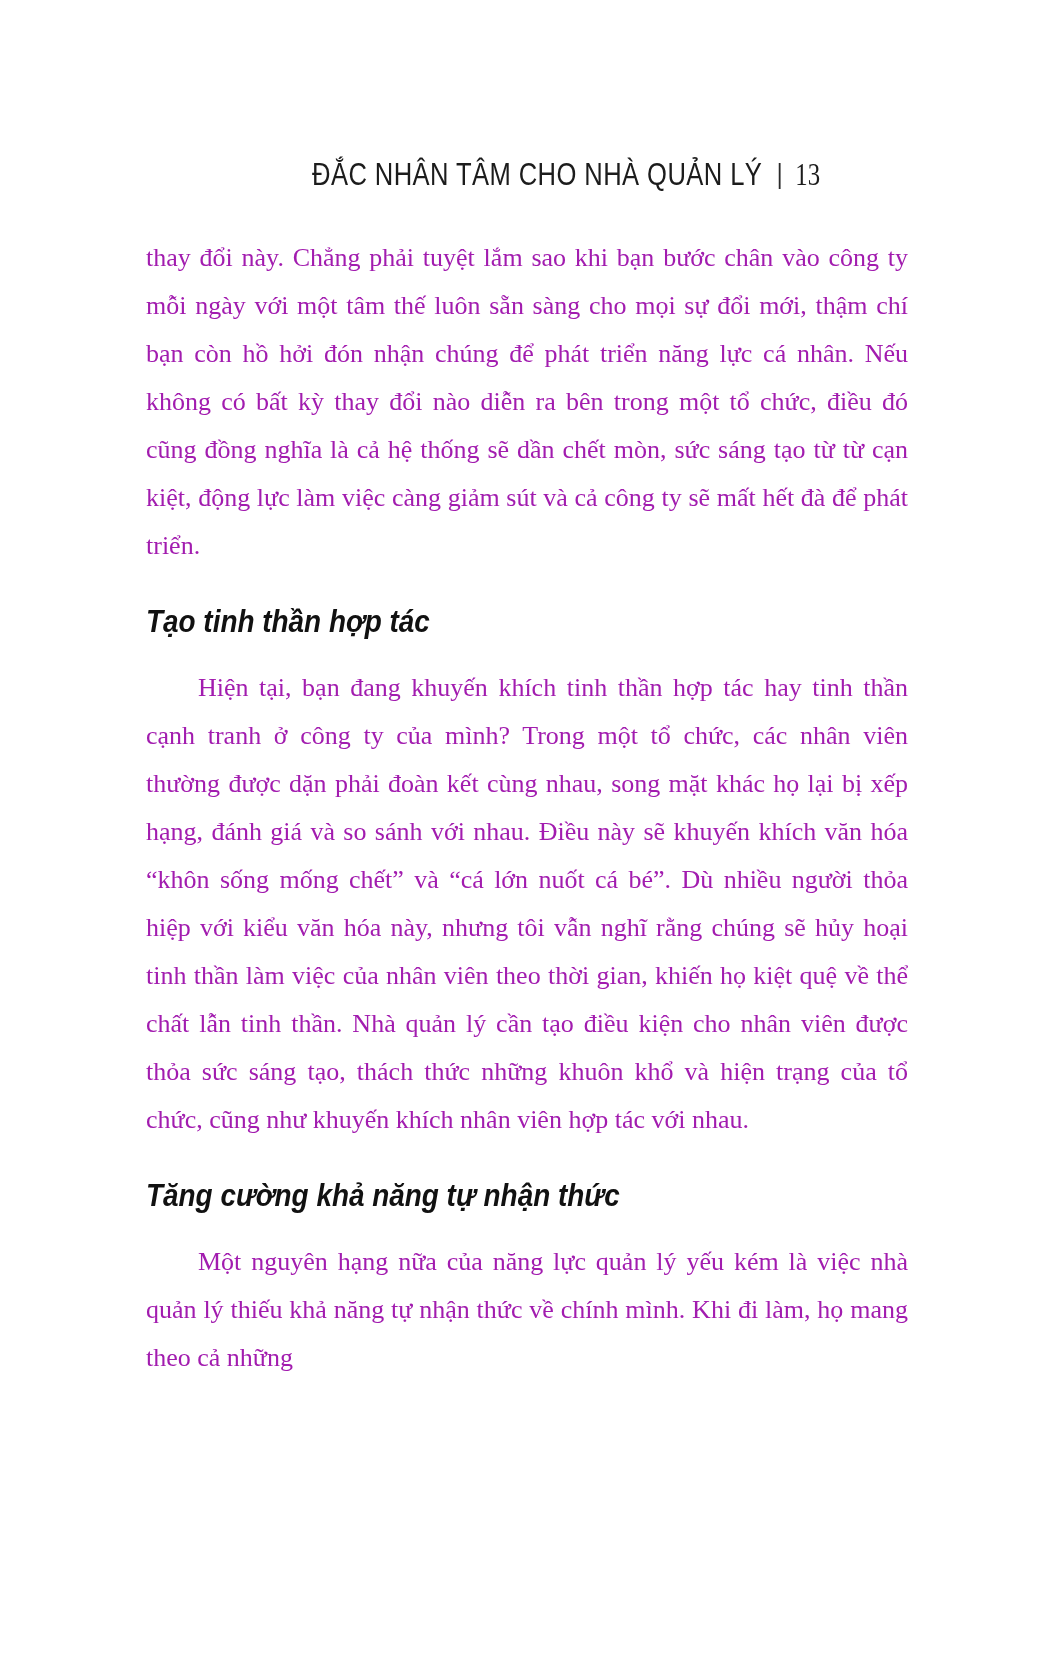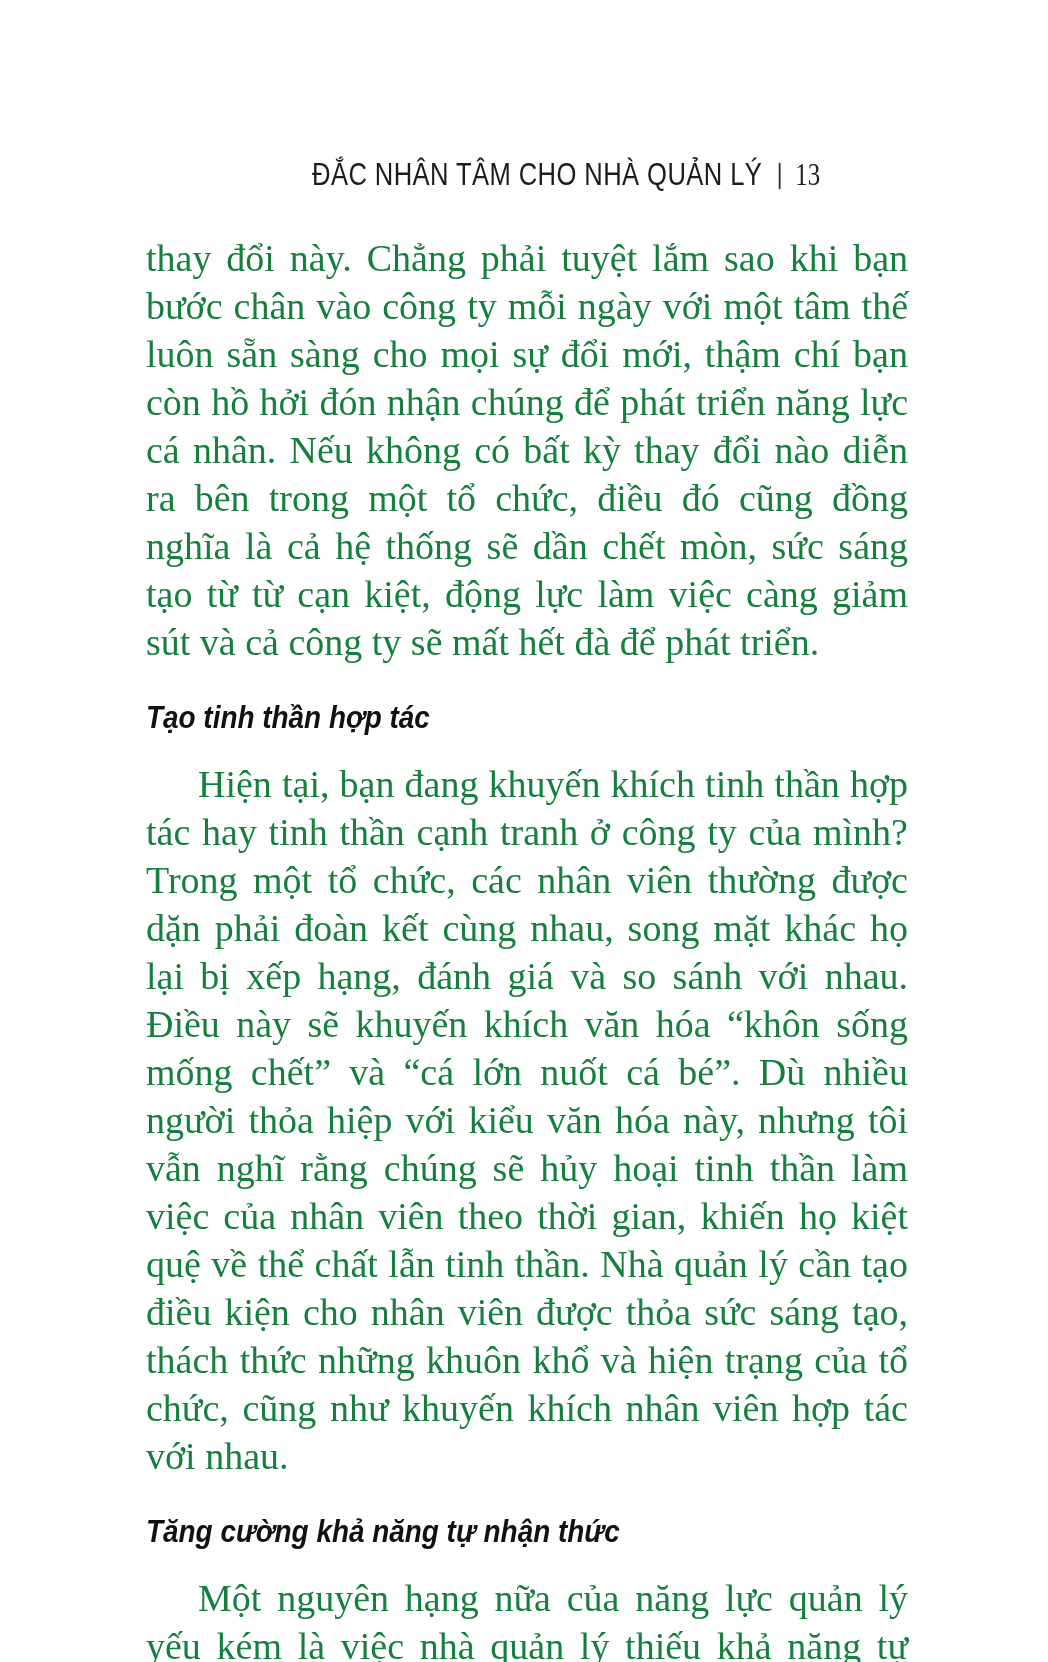--- a/index.html
+++ b/index.html
@@ -53,24 +53,24 @@
   }
   .content {
     position: absolute;
     top: 234px;
     left: 146px;
     width: 762px;
   }
   .body-para {
     margin: 0;
     font-family: "Liberation Serif", serif;
-    font-size: 38px;
+    font-size: 26px;
     line-height: 48px;
     text-align: justify;
-    color: #15803d;
+    color: #a21caf;
   }
   .body-para.indent {
     text-indent: 52px;
     margin-top: 11px;
   }
   .section-heading {
     margin: 32px 0 22px 0;
     font-family: "Liberation Sans", sans-serif;
     font-style: italic;
     font-weight: 700;

